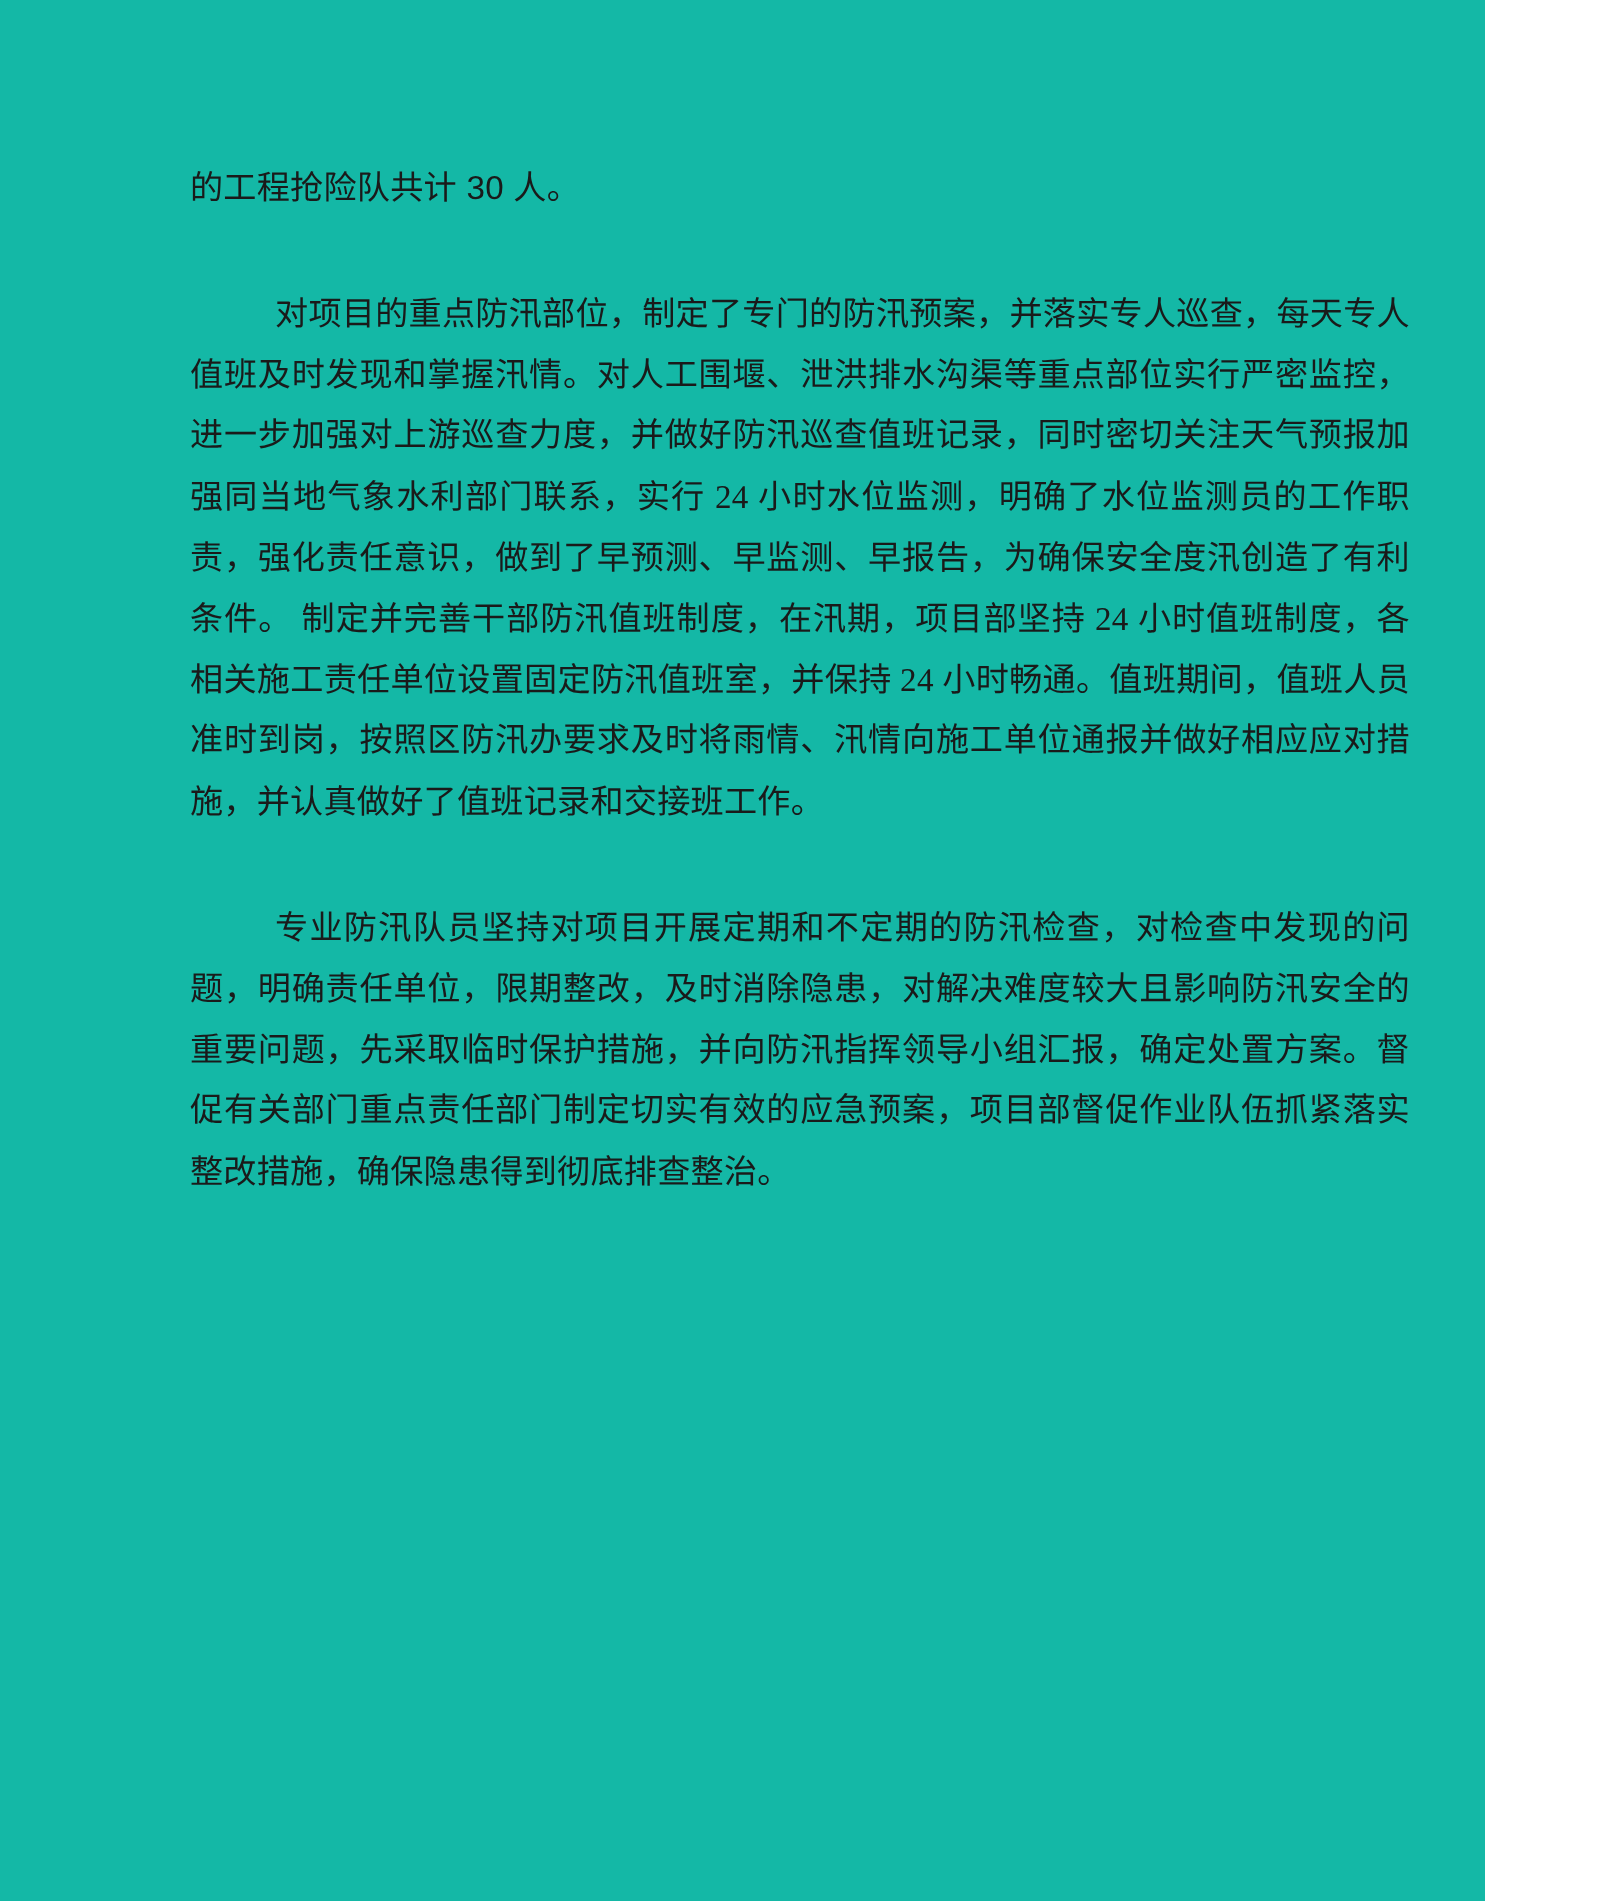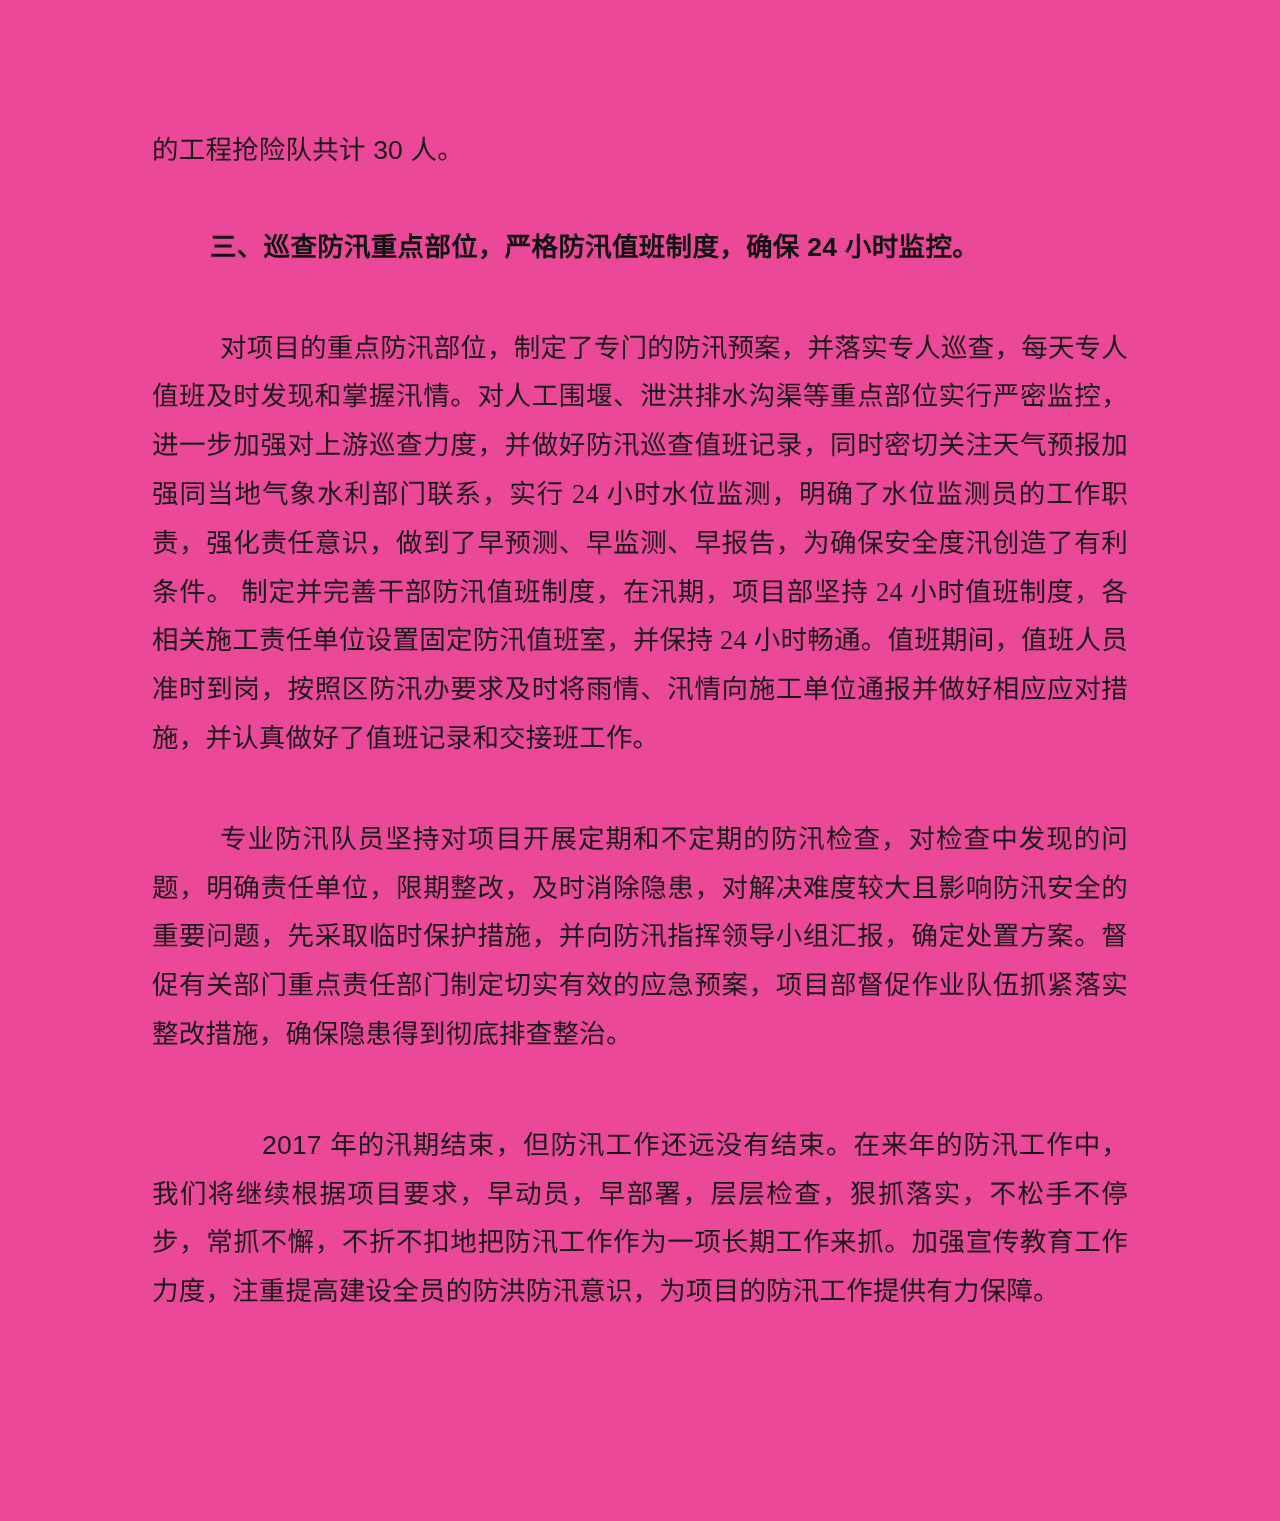--- a/index.html
+++ b/index.html
@@ -7,23 +7,23 @@
     margin: 0;
     padding: 0;
     background: #ffffff;
   }
   body {
     font-family: "Liberation Sans", "DejaVu Sans", sans-serif;
     color: #1a1a1a;
   }
   .page {
     position: relative;
-    width: 1280px;
+    width: 1188px;
     height: 1521px;
-    background: #ec4899;
+    background: #14b8a6;
     box-sizing: border-box;
     overflow: hidden;
   }
   .content {
     position: absolute;
     left: 152px;
     top: 0;
     width: 976px;
   }
   
@@ -62,23 +62,21 @@
   .blk-p3        { margin-top: 62px;  }
 </style>
 </head>
 <body>
 
 <div class="page">
   <div class="content">
 
     <p class="para blk-lead">的工程抢险队共计 30 人。</p>
 
-    <h2 class="heading blk-h3">三、巡查防汛重点部位，严格防汛值班制度，确保 24 小时监控。</h2>
 
     <p class="para indent blk-p1">对项目的重点防汛部位，制定了专门的防汛预案，并落实专人巡查，每天专人值班及时发现和掌握汛情。对人工围堰、泄洪排水沟渠等重点部位实行严密监控，进一步加强对上游巡查力度，并做好防汛巡查值班记录，同时密切关注天气预报加强同当地气象水利部门联系，实行 24 小时水位监测，明确了水位监测员的工作职责，强化责任意识，做到了早预测、早监测、早报告，为确保安全度汛创造了有利条件。 制定并完善干部防汛值班制度，在汛期，项目部坚持 24 小时值班制度，各相关施工责任单位设置固定防汛值班室，并保持 24 小时畅通。值班期间，值班人员准时到岗，按照区防汛办要求及时将雨情、汛情向施工单位通报并做好相应应对措施，并认真做好了值班记录和交接班工作。</p>
 
 
     <p class="para indent blk-p2">专业防汛队员坚持对项目开展定期和不定期的防汛检查，对检查中发现的问题，明确责任单位，限期整改，及时消除隐患，对解决难度较大且影响防汛安全的重要问题，先采取临时保护措施，并向防汛指挥领导小组汇报，确定处置方案。督促有关部门重点责任部门制定切实有效的应急预案，项目部督促作业队伍抓紧落实整改措施，确保隐患得到彻底排查整治。</p>
 
-    <p class="para indent-wide blk-p3">2017 年的汛期结束，但防汛工作还远没有结束。在来年的防汛工作中，我们将继续根据项目要求，早动员，早部署，层层检查，狠抓落实，不松手不停步，常抓不懈，不折不扣地把防汛工作作为一项长期工作来抓。加强宣传教育工作力度，注重提高建设全员的防洪防汛意识，为项目的防汛工作提供有力保障。</p>
 
   </div>
 </div>
 
 </body></html>

